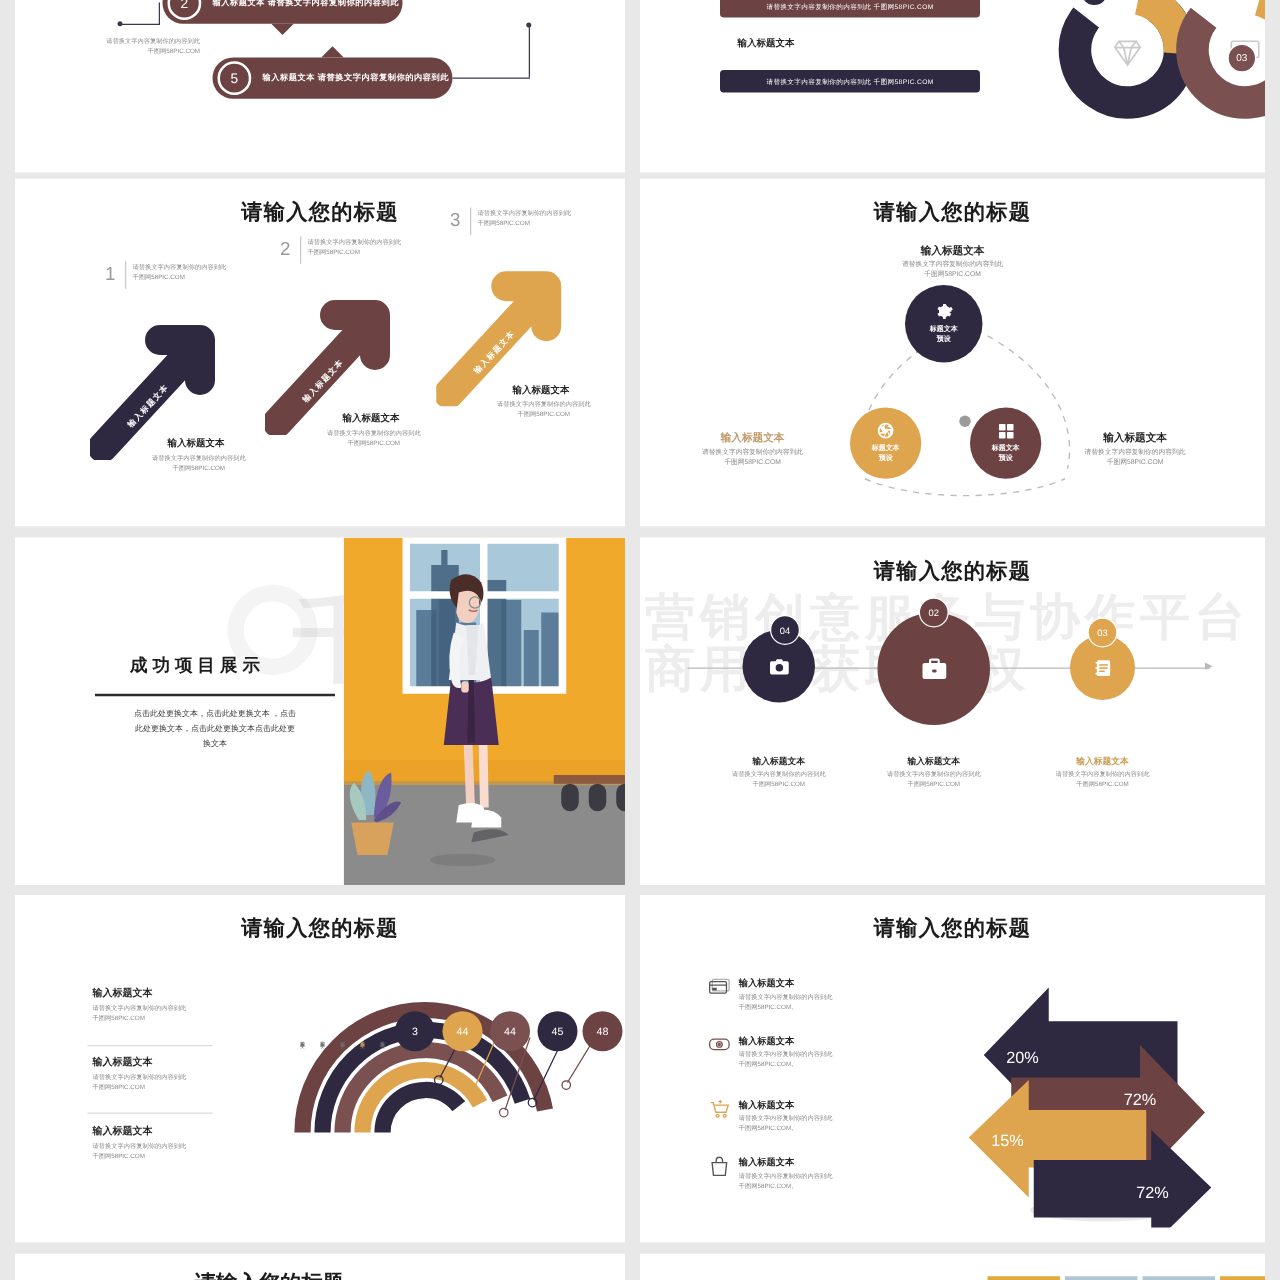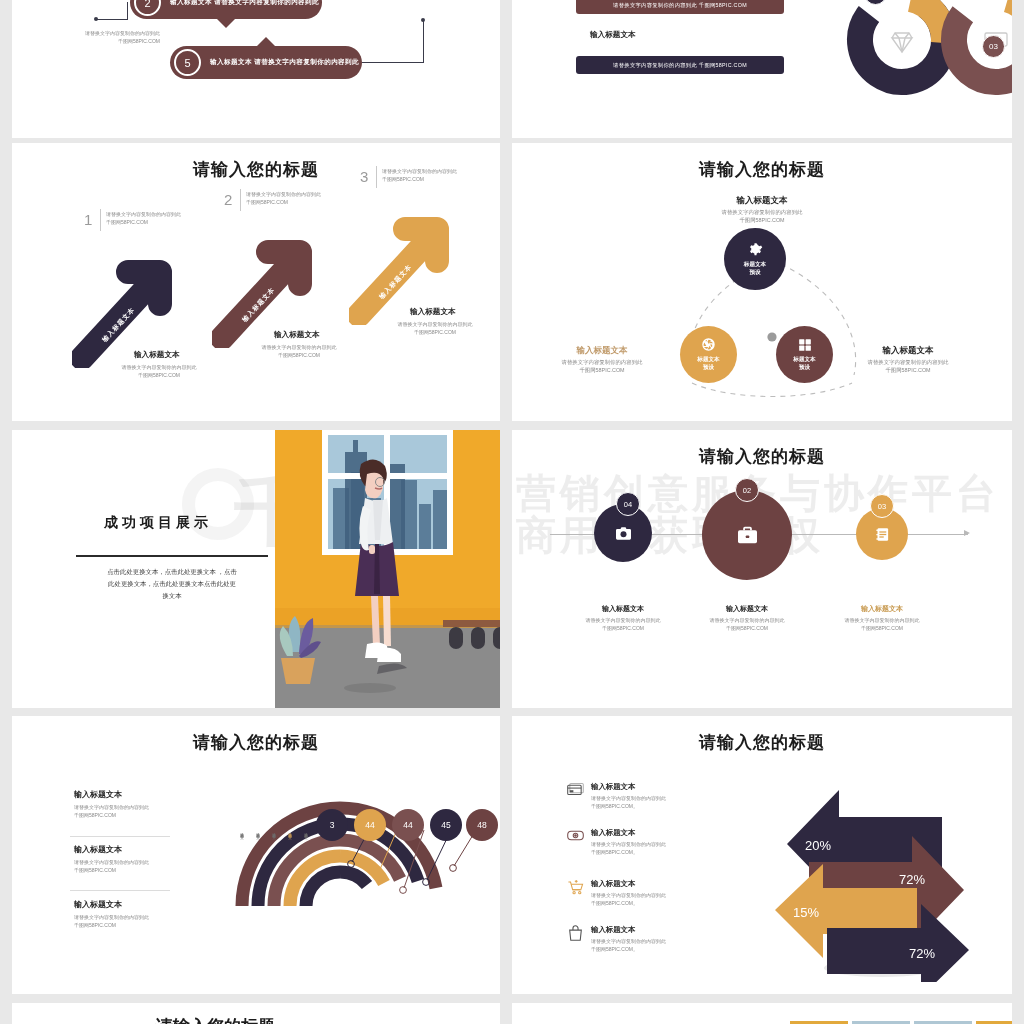--- a/index.html
+++ b/index.html
@@ -282,21 +282,21 @@
     <div class="sub-h" style="position:absolute;left:348px; top:202px; width:96px; text-align:center;">输入标题文本</div>
     <div class="body-t body-c" style="position:absolute;left:338px; top:215px; width:116px;">
       <div>请替换文字内容复制你的内容到此</div>
       <div>千图网58PIC.COM</div>
     </div>
   </div>
 
   <div class="slide r3a">
     <div class="wm-ring" style="left:170px; top:38px; width:72px; height:72px;"></div>
     <div class="wm" style="left:222px; top:32px; font-size:75px;">千图</div>
-    <div class="sp-title" style="left:92px; top:84px;">成功项目展示</div>
+    <div class="sp-title" style="left:92px; top:94px;">成功项目展示</div>
     <div class="sp-rule" style="left:64px; top:125px; width:192px;"></div>
     <div class="sp-body" style="left:62px; top:136px; width:196px;">
       <div>点击此处更换文本，点击此处更换文本 ，点击</div>
       <div>此处更换文本，点击此处更换文本点击此处更</div>
       <div>换文本</div>
     </div>
 
     <svg width="225" height="278" style="position:absolute;right:0;top:0;" viewBox="0 0 225 278">
       <rect x="0" y="0" width="225" height="278" fill="#f0a92a"></rect>
       <rect x="0" y="195" width="225" height="83" fill="#8b8b8b"></rect>

